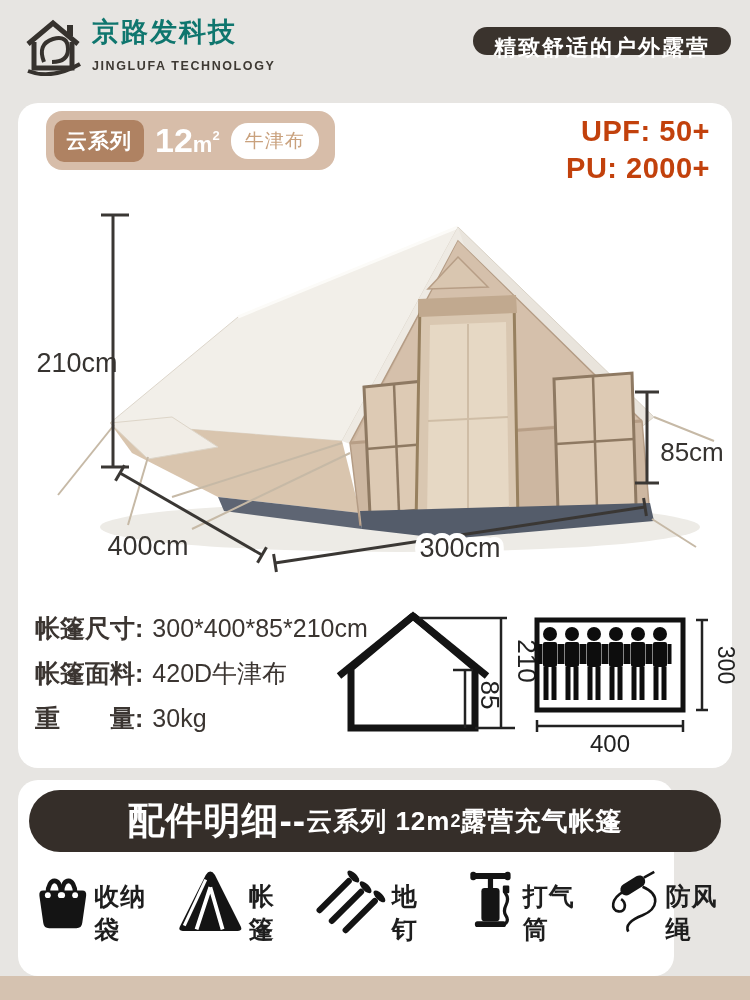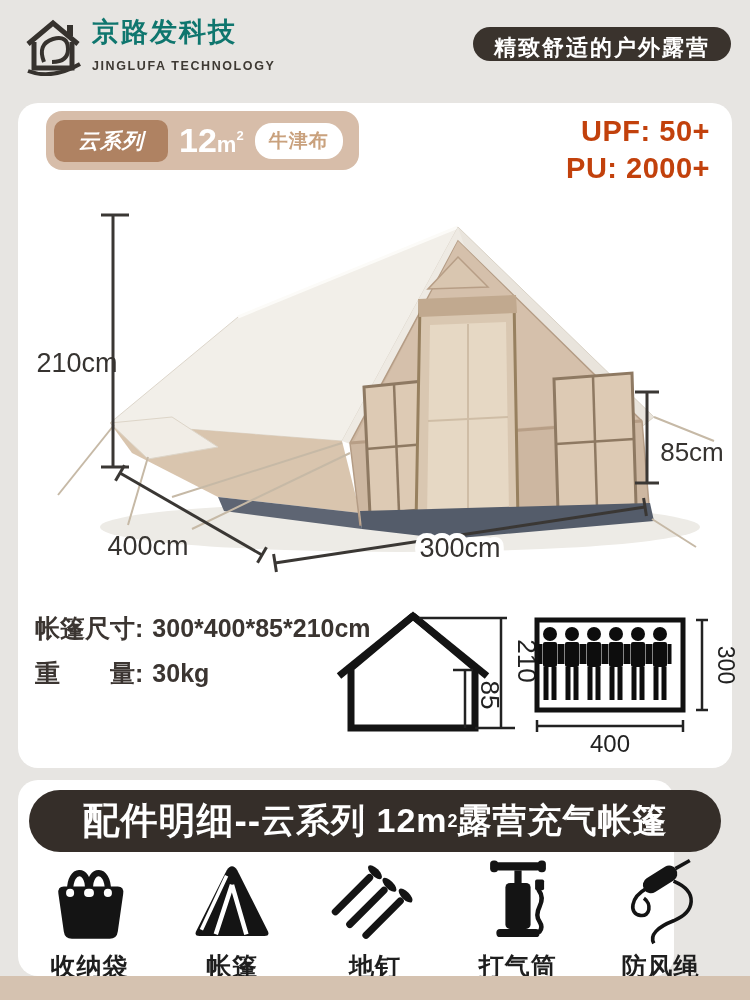--- a/index.html
+++ b/index.html
@@ -5,55 +5,55 @@
   html,body{margin:0;padding:0;}
   .page{position:relative;width:750px;height:1000px;background:#e7e5e2;overflow:hidden;
         font-family:"Liberation Sans","DejaVu Sans",sans-serif;color:#3a3530;}
 
   
   .header{position:absolute;left:0;top:0;width:750px;height:92px;}
   .logo{position:absolute;left:22px;top:14px;display:flex;align-items:center;gap:8px;}
   .logo svg{display:block;}
   .brand-cn{font-size:27px;font-weight:800;letter-spacing:2px;color:#0f766e;line-height:30px;}
   .brand-en{font-size:12.5px;font-weight:600;letter-spacing:1.6px;color:#3e3933;margin-top:12px;}
-  .slogan-pill{position:absolute;right:19px;top:27px;height:34px;line-height:42px;
+  .slogan-pill{position:absolute;right:19px;top:27px;height:28px;line-height:42px;
         background:#3a332d;color:#fff;font-size:22px;font-weight:700;letter-spacing:2px;
         padding:0 21px;border-radius:22px;}
 
   
   .main-card{position:absolute;left:18px;top:103px;width:714px;height:665px;background:#fff;border-radius:20px;}
   .badge-group{position:absolute;left:28px;top:8px;display:inline-flex;align-items:center;gap:11px;
         background:#d7bda9;border-radius:16px;padding:8px 16px 8px 8px;}
   .series-chip{background:#af8262;color:#fff;font-size:21px;font-weight:700;letter-spacing:1px;
-        padding:7px 24px;border-radius:10px;font-style:italic;}
+        padding:7px 12px;border-radius:10px;}
   .area-badge{color:#fff;font-weight:800;font-size:34px;line-height:34px;text-align:right;}
   .area-badge .unit{font-size:22px;font-weight:800;}
   .area-badge sup{font-size:13px;font-weight:800;}
-  .fabric-pill{background:#fff;color:#c9a17d;font-size:19px;font-weight:700;letter-spacing:1px;
+  .fabric-pill{background:#fff;color:#c9a17d;font-size:19px;font-weight:400;letter-spacing:1px;
         padding:5px 14px;border-radius:17px;}
   .ratings{position:absolute;top:10px;right:22px;text-align:right;font-size:29px;font-weight:800;
         line-height:37px;color:#c2410c;letter-spacing:.5px;}
 
   .tent-svg{position:absolute;left:2px;top:92px;}
   .specs{position:absolute;left:17px;top:509px;width:310px;}
   .spec-row{height:45px;font-size:25px;color:#3b3531;white-space:nowrap;}
   .spec-label{font-weight:800;}
-  .spec-value{font-weight:700;margin-left:9px;}
+  .spec-value{font-weight:400;margin-left:9px;}
   .house-svg{position:absolute;left:317px;top:503px;}
   .cap-svg{position:absolute;left:507px;top:505px;}
 
   
   .bottom-card{position:absolute;left:18px;top:780px;width:656px;height:196px;background:#fff;border-radius:20px;}
   .acc-banner{position:absolute;left:11px;top:10px;width:692px;height:62px;background:#352e29;border-radius:31px;
         display:flex;align-items:center;justify-content:center;color:#fff;white-space:nowrap;}
   .acc-banner .t-bold{font-size:37px;font-weight:900;letter-spacing:1px;}
-  .acc-banner .t-mid,.acc-banner .t-suf{font-size:34px;font-weight:600;letter-spacing:1px;}
+  .acc-banner .t-mid,.acc-banner .t-suf{font-size:26px;font-weight:600;letter-spacing:1px;}
   .acc-banner sup{font-size:18px;font-weight:600;}
   .acc-row{position:absolute;left:0;top:76px;width:714px;display:flex;justify-content:space-around;align-items:flex-end;}
-  .acc-item{display:flex;flex-direction:column;align-items:center;width:120px;}
+  .acc-item{display:flex;flex-direction:row;align-items:flex-end;width:120px;}
   .acc-item svg{display:block;}
   .acc-label{margin-top:4px;font-size:25px;font-weight:600;color:#1e1e1e;letter-spacing:1px;}
 
   .bottom-strip{position:absolute;left:0;top:976px;width:750px;height:24px;background:#d5c2b0;}
 
   .dimtext{font-size:27px;fill:#363330;font-weight:500;}
   .dimline{stroke:#3a3734;stroke-width:3;}
 </style>
 </head>
 <body>
@@ -158,20 +158,23 @@
         <line class="dimline" x1="615" y1="288" x2="639" y2="288"></line>
         <text class="dimtext" x="672" y="266" text-anchor="middle" style="font-size:26px">85cm</text>
       </g>
     </svg>
 
     <div class="specs">
       <div class="spec-row">
         <span class="spec-label">帐篷尺寸:</span><span class="spec-value">300*400*85*210cm</span>
       </div>
       <div class="spec-row">
+        <span class="spec-label">帐篷面料:</span><span class="spec-value">420D牛津布</span>
+      </div>
+      <div class="spec-row">
         <span class="spec-label">重　　量:</span><span class="spec-value">30kg</span>
       </div>
     </div>
 
     <svg class="house-svg" width="200" height="135" viewBox="0 0 200 135">
       <polygon points="16,62 78,10 140,62 140,122 16,122" fill="#fff" stroke="#141414" stroke-width="7"></polygon>
       <line x1="78" y1="10" x2="4" y2="70" stroke="#141414" stroke-width="7"></line>
       <line x1="78" y1="10" x2="152" y2="70" stroke="#141414" stroke-width="7"></line>
       <g stroke="#222" stroke-width="2.5">
         <line x1="84" y1="12" x2="172" y2="12"></line>

